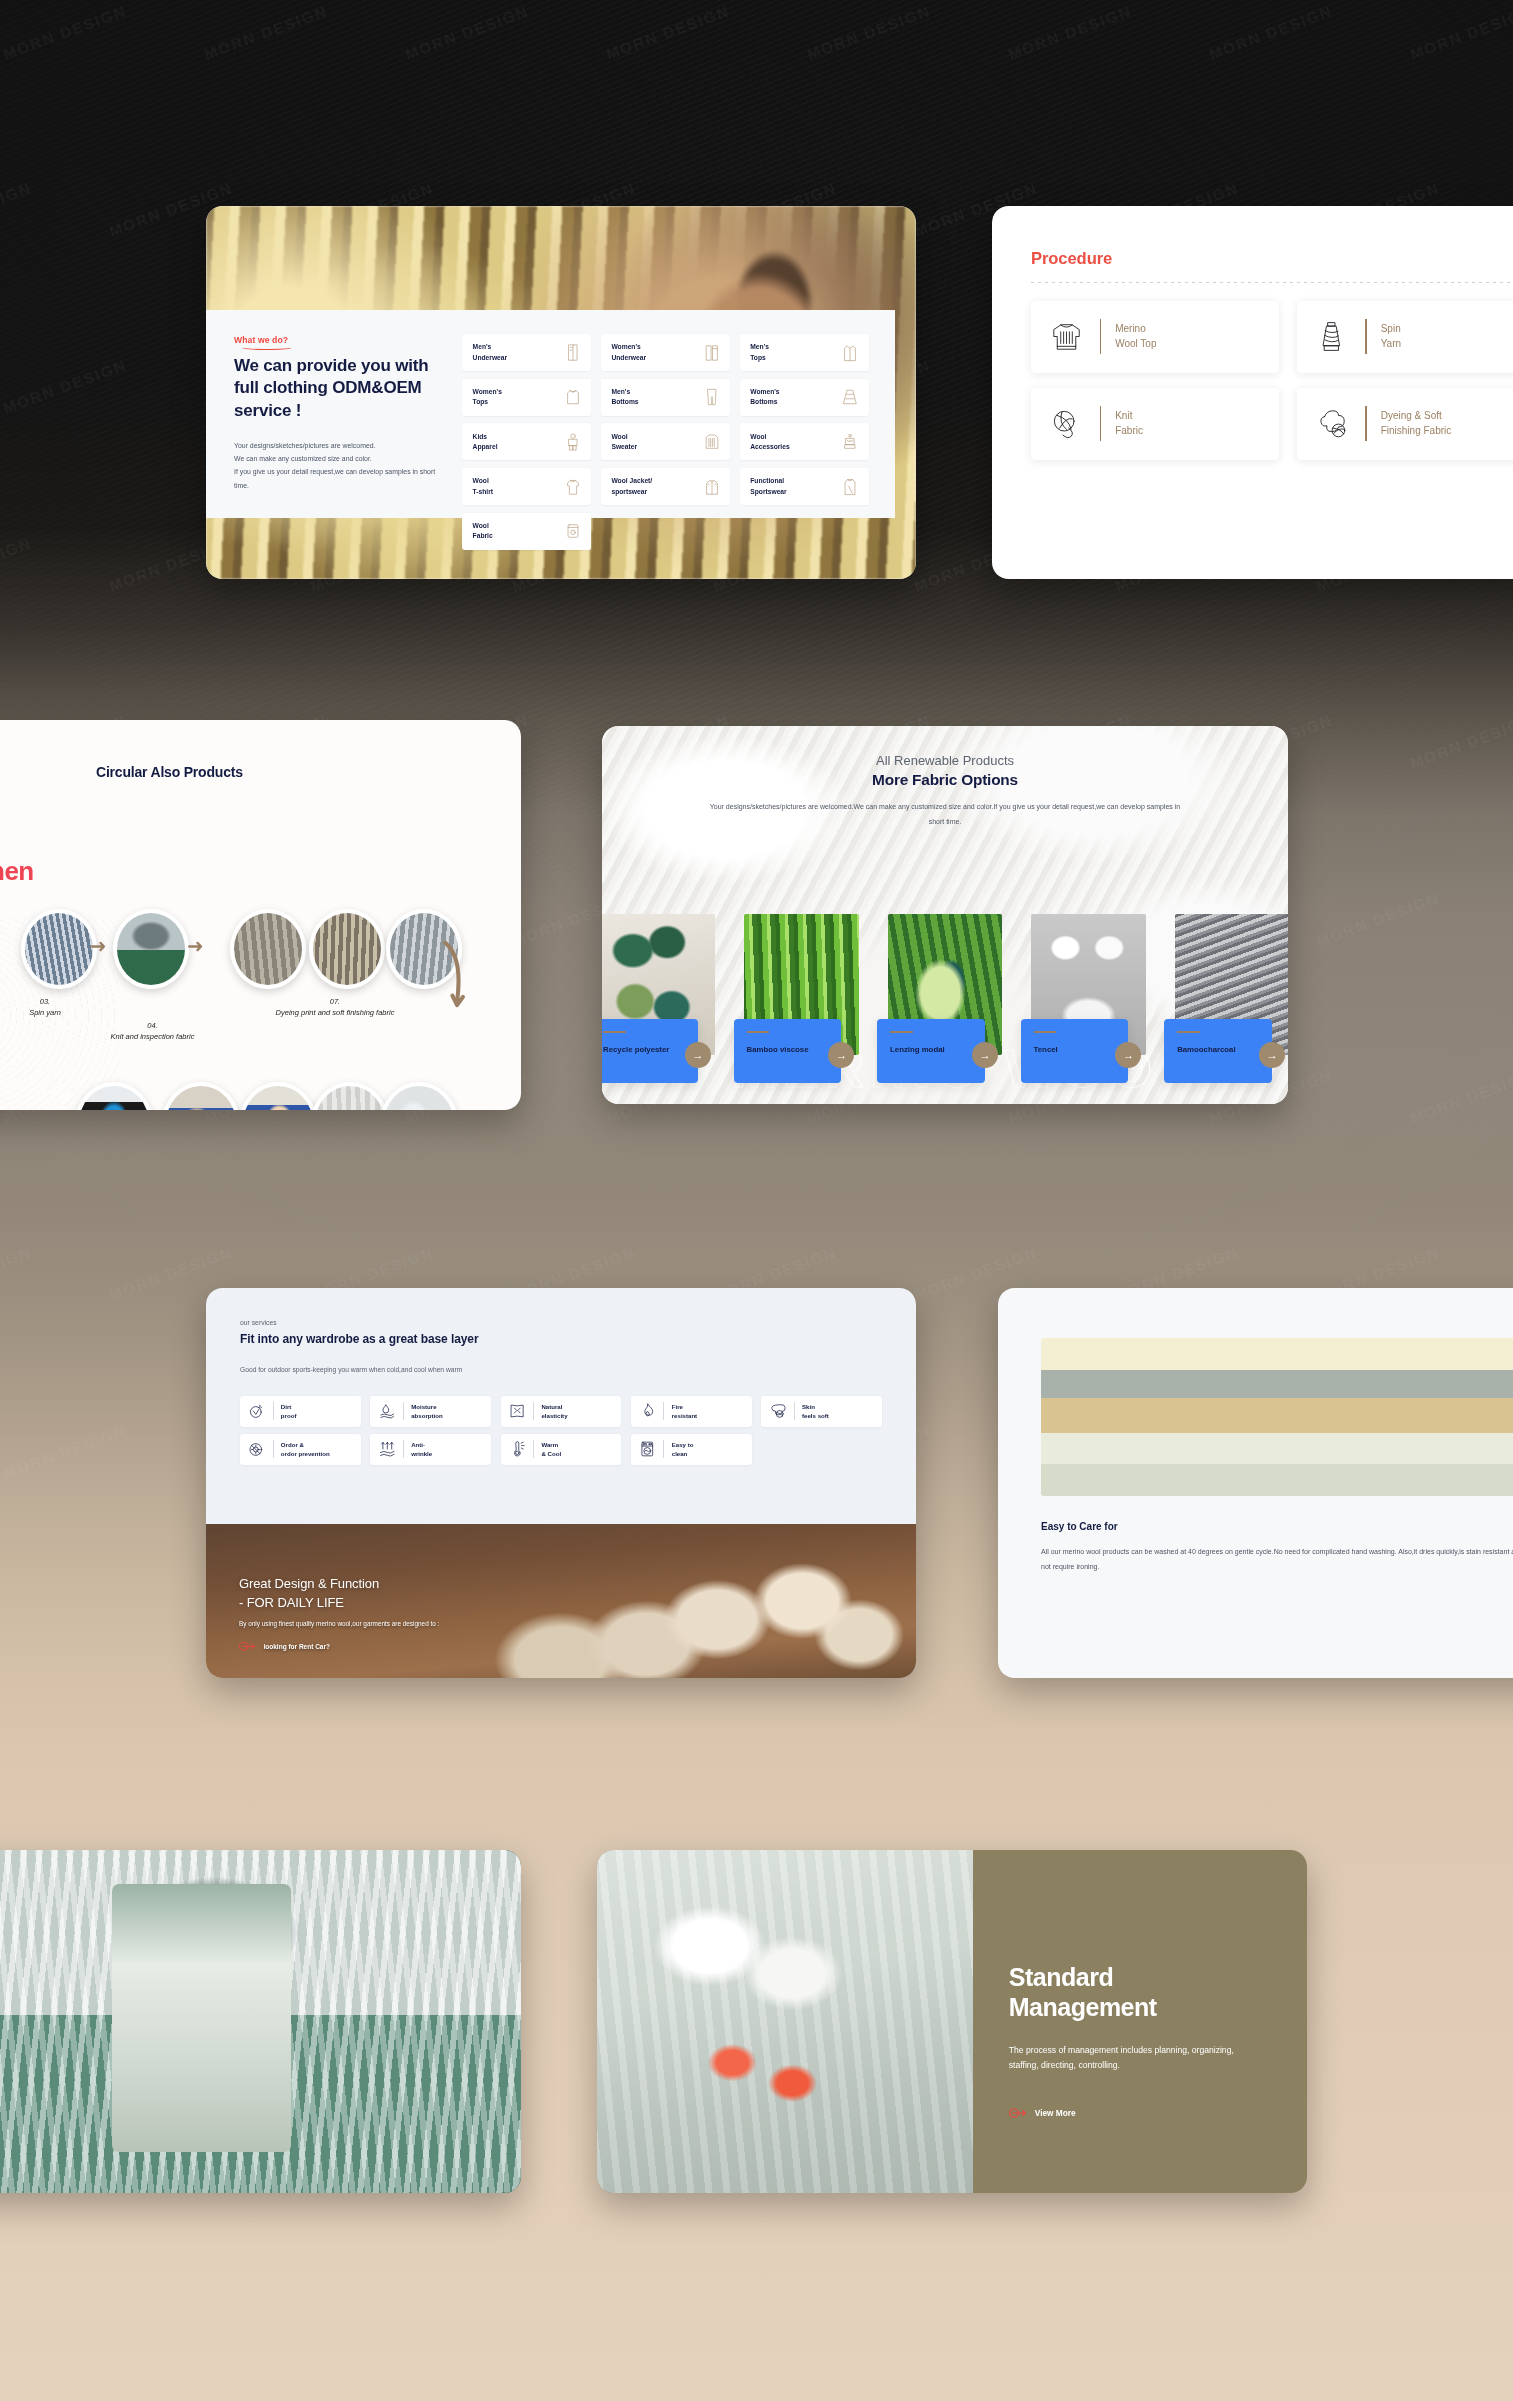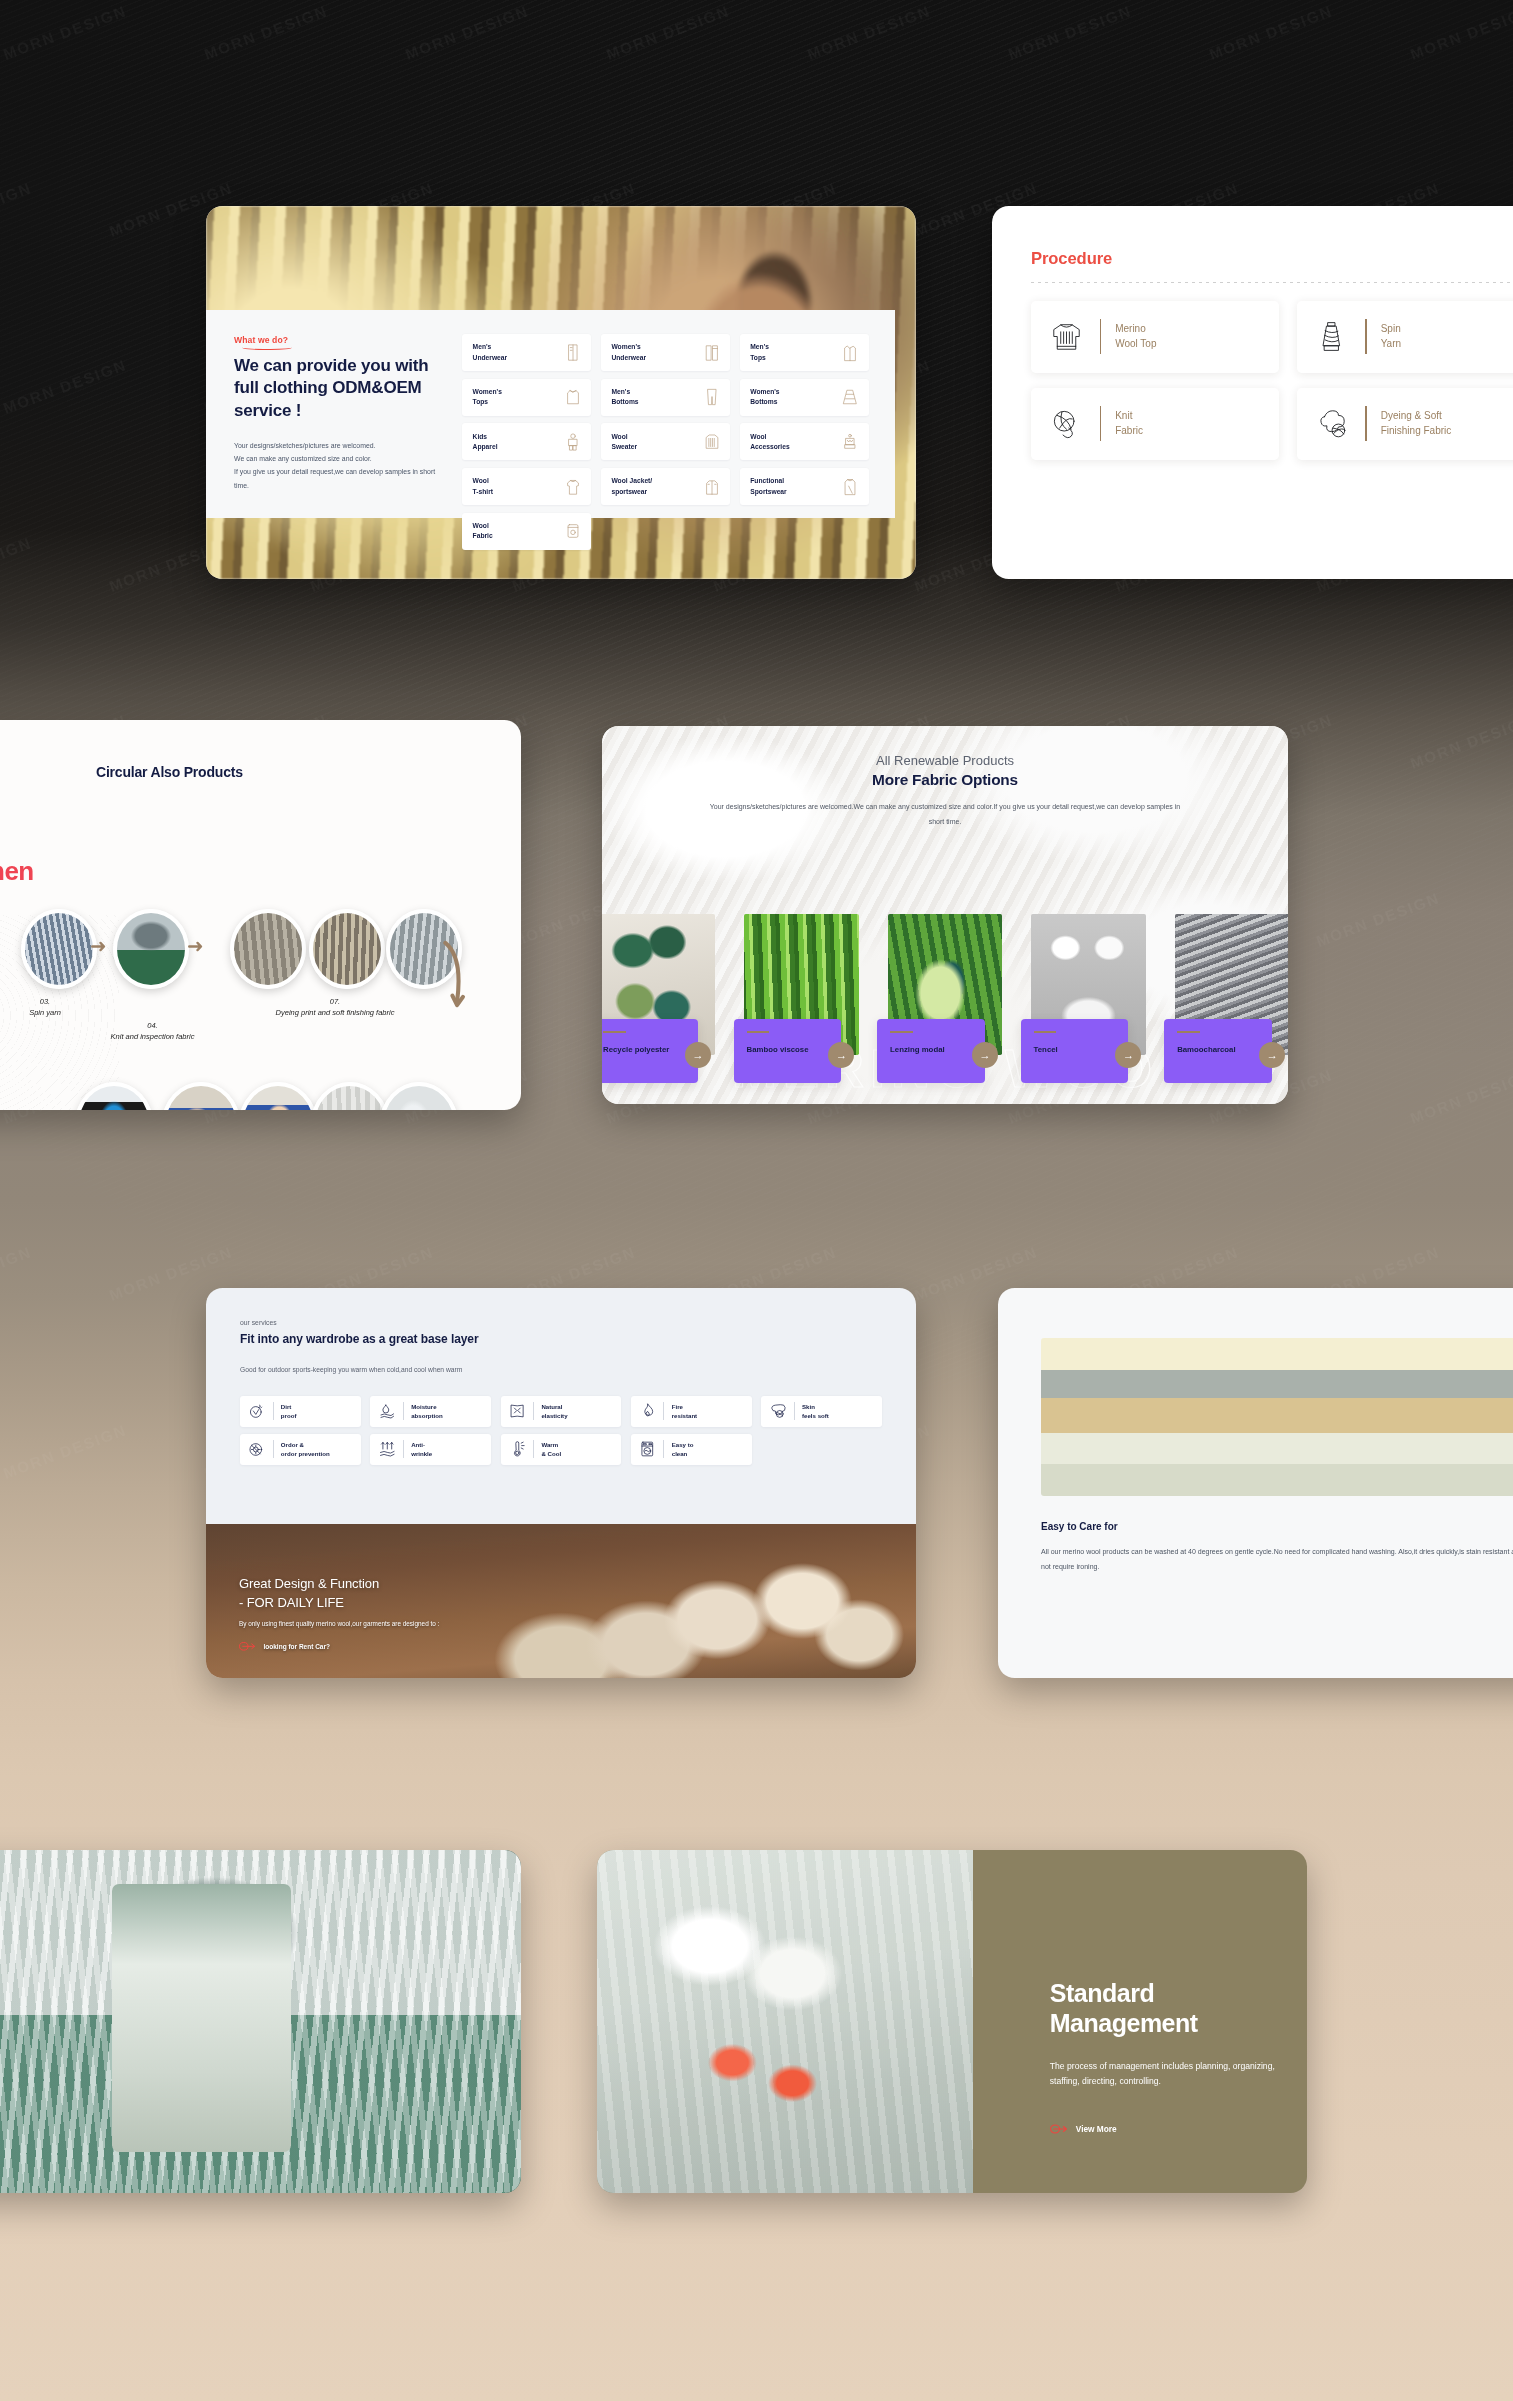--- a/index.html
+++ b/index.html
@@ -194,21 +194,21 @@
   }
   .fab-head{ position:absolute; left:0; right:0; top:27px; text-align:center; }
   .fab-eyebrow{ font-size:13px; color:#5d6370; margin-bottom:3px;}
   .fab-title{ font-size:15.4px; font-weight:700; color:#141c43; letter-spacing:-0.2px;}
   .fab-sub{ margin-top:11.2px; font-size:7px; line-height:2.05; color:#4f5663;}
   .fab-row{ position:absolute; left:-12px; right:-12px; top:188px; display:flex; gap:7.7px; }
   .fab-cell{ position:relative; flex:1; }
   .fab-img{ height:141px; border-radius:1.8px; overflow:hidden; margin-left:10.6px; margin-right:10.6px;}
   .fab-cap{
     position:absolute; left:0; right:28px; bottom:-28px;
-    background:#8b5cf6; border-radius:4.1px; height:64px;
+    background:#3b82f6; border-radius:4.1px; height:64px;
     box-shadow:0 3.5px 10.6px rgba(40,30,20,.10);
     padding:12px 10.6px 0 13px;
   }
   .fab-dash{ width:22.5px; height:1.5px; background:#9c7f5e; margin-bottom:12.4px;}
   .fab-name{ font-size:7.8px; font-weight:700; color:#141c43; }
   .fab-arrow{
     position:absolute; right:-13px; bottom:15.4px;
     width:26px; height:26px; border-radius:50%;
     background:#a08a6e; color:#fff;
     display:flex; align-items:center; justify-content:center; font-size:11.2px;
@@ -322,21 +322,21 @@
     position:absolute; left:0; top:0; width:53%; height:100%;
     background:
       radial-gradient(ellipse 83px 59px at 30% 28%, #ffffff 0 45%, transparent 68%),
       radial-gradient(ellipse 71px 53px at 52% 36%, #f6f7f4 0 45%, transparent 70%),
       radial-gradient(ellipse 35px 27px at 36% 62%, #f2674a 0 45%, transparent 70%),
       radial-gradient(ellipse 35px 27px at 52% 68%, #ef5c3e 0 45%, transparent 70%),
       repeating-linear-gradient(84deg, rgba(255,255,255,.25) 0 7px, rgba(190,200,195,.12) 7px 18px),
       linear-gradient(170deg,#dfe5e0 0%, #cfd7d1 40%, #b9c3bc 70%, #a9b4ad 100%);
     filter: blur(0.4px) saturate(1.02);
   }
-  .std-txt{ position:absolute; left:58%; top:128px; right:-95px; color:#fff;margin-left:41px;}
+  .std-txt{ position:absolute; left:58%; top:112px; right:-95px; color:#fff;}
   .std-h{ font-size:25px; font-weight:700; line-height:1.2; letter-spacing:-0.5px; white-space:nowrap;}
   .std-p{ margin-top:21px; font-size:8.6px; line-height:1.75; white-space:nowrap;}
   .std-link{ margin-top:34px; display:flex; align-items:center; gap:7px;}
   .std-link-ico{ color:#f0443f; width:19px; height:12px;}
   .std-link-ico svg{width:100%;height:100%;display:block;}
   .std-link-t{ font-size:8.3px; font-weight:700; color:#fff;}
 </style>
 </head>
 <body>
 

